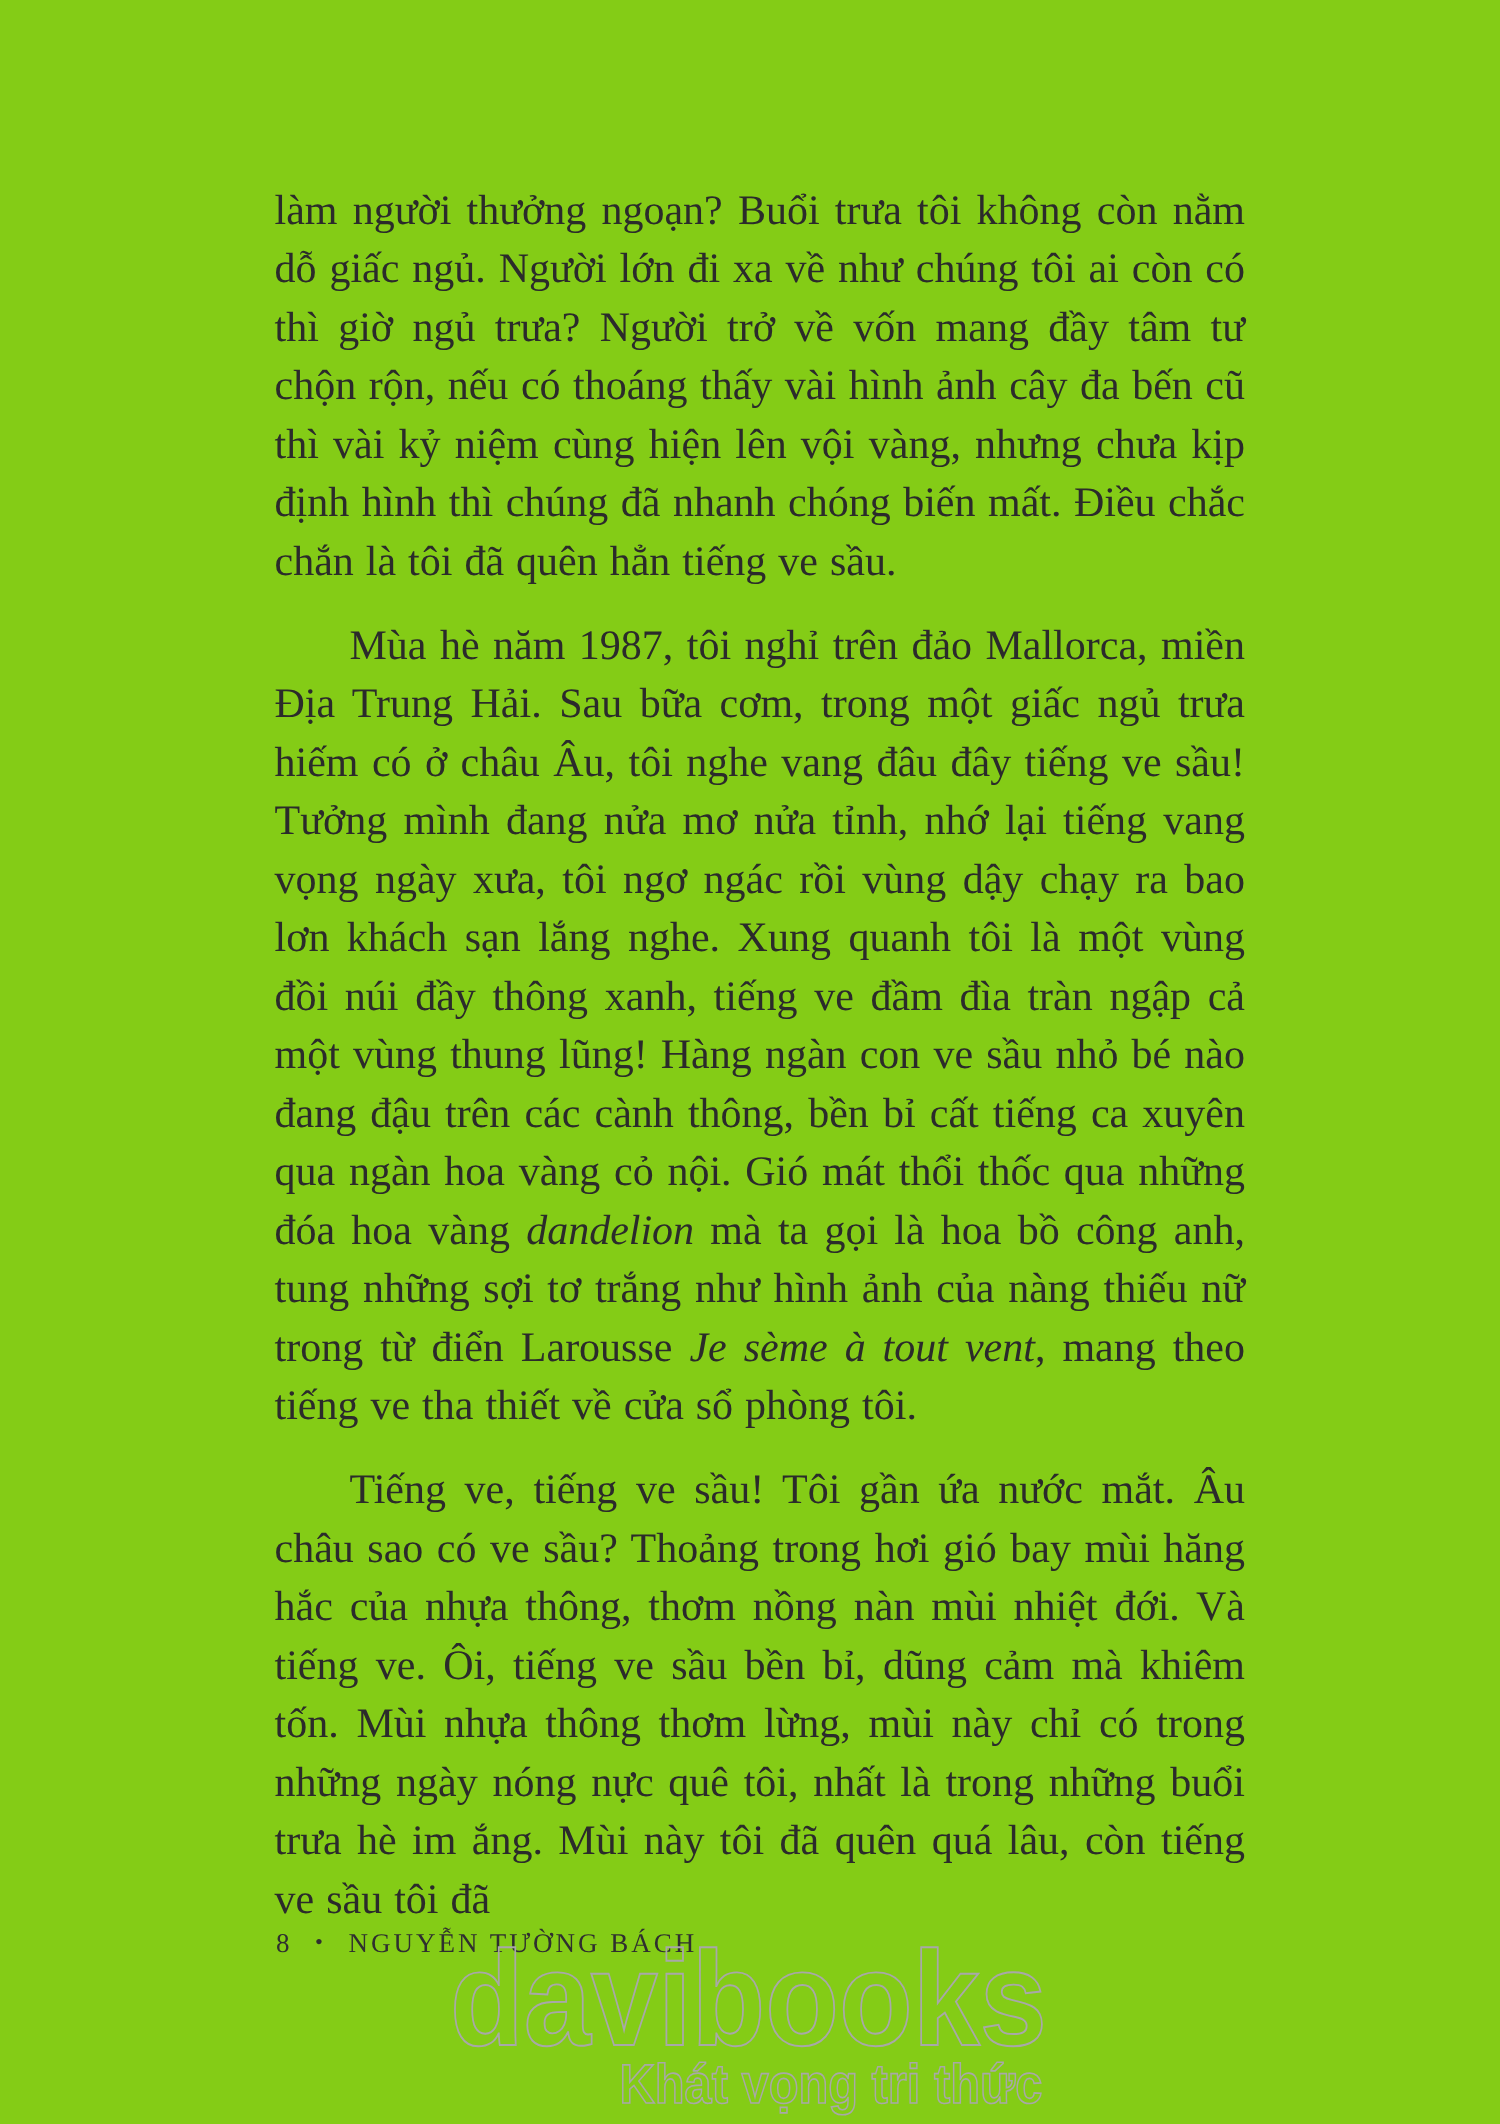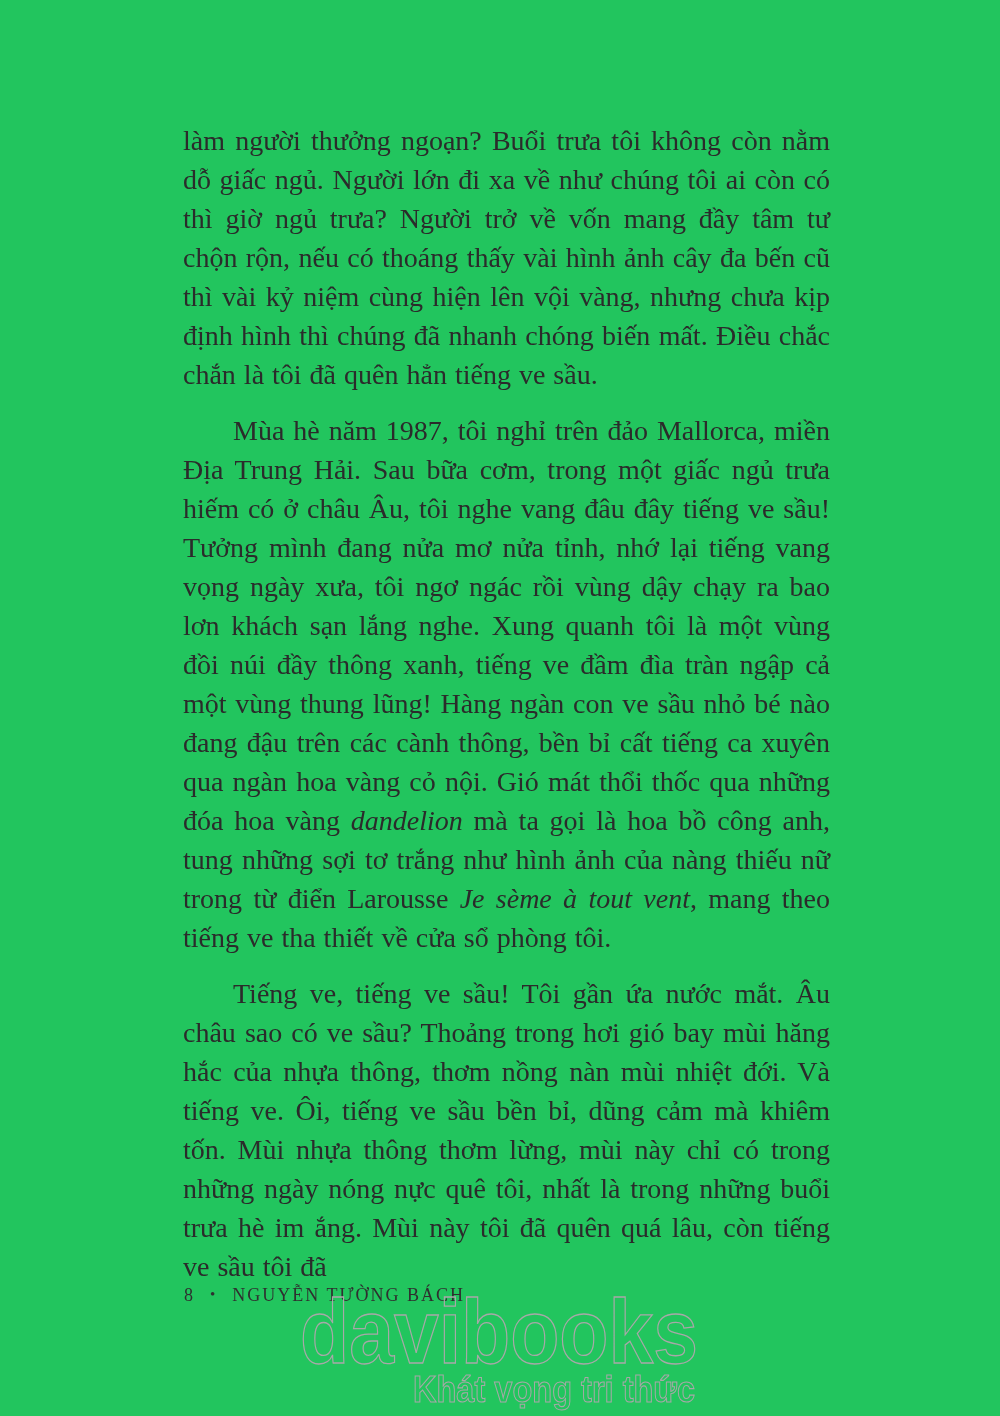--- a/index.html
+++ b/index.html
@@ -1,20 +1,20 @@
 <!DOCTYPE html>
 <html lang="vi"><head>
 <meta charset="utf-8">
 <style>
   html,body{margin:0;padding:0;background:#ffffff;}
   .page{
     position:relative;
     width:1000px;
     height:1416px;
-    background:#22c55e;
+    background:#84cc16;
     overflow:hidden;
     font-family:"Liberation Serif","DejaVu Serif",serif;
     text-decoration:underline;
   }
   .text-block{
     position:absolute;
     left:183px;
     top:121px;
     width:647px;
   }

